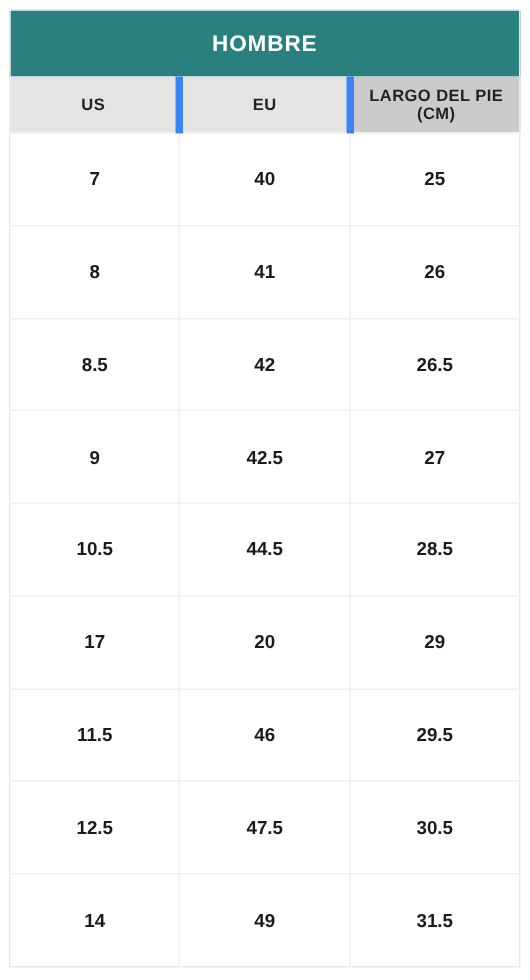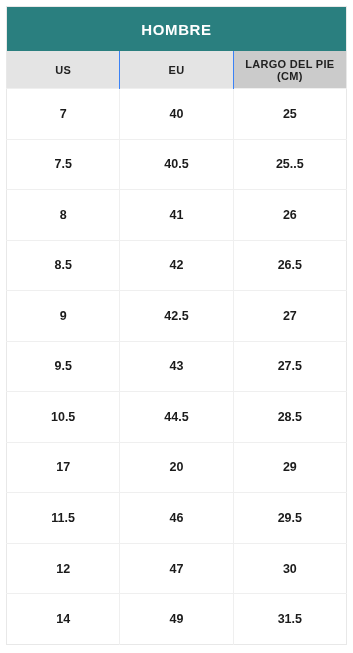--- a/index.html
+++ b/index.html
@@ -45,21 +45,21 @@
   }
 
   .col-head {
     font-size: 11px;
     font-weight: bold;
     color: #222222;
     text-align: center;
     letter-spacing: 0.3px;
     height: 37px;
     padding: 0;
-    border-right: 1px solid #3b82f6;
+    border-right: 5px solid #3b82f6;
   }
   .col-head.light { background: #e4e4e4; }
   .col-head.dark  { background: #cbcbcb; }
   .col-head.last  { border-right: none; }
 
   td.cell {
     font-size: 12.5px;
     font-weight: bold;
     color: #1b1b1b;
     text-align: center;
@@ -89,63 +89,53 @@
         <th class="col-head dark last col-len">LARGO DEL PIE (CM)</th>
       </tr>
     </thead>
     <tbody id="table-body">
         <tr>
           <td class="cell">7</td>
           <td class="cell">40</td>
           <td class="cell last">25</td>
         </tr>
         <tr>
-          <td class="cell">7.5</td>
-          <td class="cell">40.5</td>
-          <td class="cell last">25..5</td>
-        </tr>
-        <tr>
           <td class="cell">8</td>
           <td class="cell">41</td>
           <td class="cell last">26</td>
         </tr>
         <tr>
           <td class="cell">8.5</td>
           <td class="cell">42</td>
           <td class="cell last">26.5</td>
         </tr>
         <tr>
           <td class="cell">9</td>
           <td class="cell">42.5</td>
           <td class="cell last">27</td>
-        </tr>
-        <tr>
-          <td class="cell">9.5</td>
-          <td class="cell">43</td>
-          <td class="cell last">27.5</td>
         </tr>
         <tr>
           <td class="cell">10.5</td>
           <td class="cell">44.5</td>
           <td class="cell last">28.5</td>
         </tr>
         <tr>
           <td class="cell">17</td>
           <td class="cell">20</td>
           <td class="cell last">29</td>
         </tr>
         <tr>
           <td class="cell">11.5</td>
           <td class="cell">46</td>
           <td class="cell last">29.5</td>
         </tr>
         <tr>
-          <td class="cell">12</td>
-          <td class="cell">47</td>
-          <td class="cell last">30</td>
+          <td class="cell">12.5</td>
+          <td class="cell">47.5</td>
+          <td class="cell last">30.5</td>
         </tr>
         <tr>
           <td class="cell">14</td>
           <td class="cell">49</td>
           <td class="cell last">31.5</td>
         </tr>
       </tbody>
   </table>
 </div>
 

